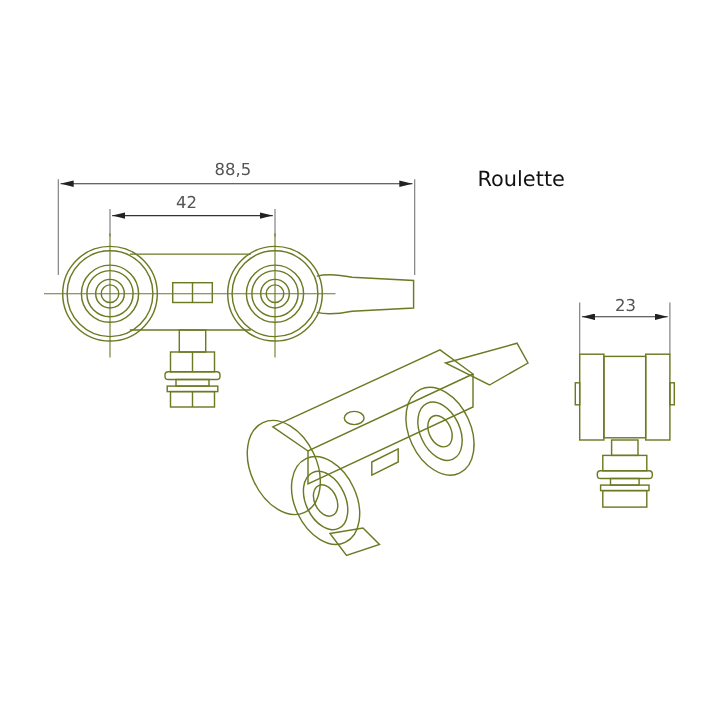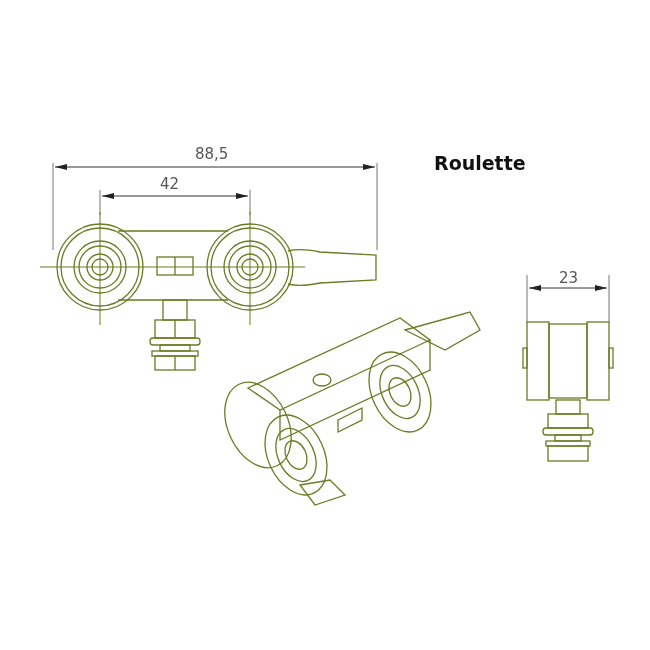--- a/index.html
+++ b/index.html
@@ -1,17 +1,17 @@
 <!DOCTYPE html>
 <html><head>
 <meta charset="utf-8">
 <style>
   html,body{margin:0;padding:0;background:#ffffff;}
   body{width:650px;height:650px;position:relative;overflow:hidden;font-family:"DejaVu Sans",sans-serif;}
-  .title{position:absolute;left:434px;top:152px;font-size:19px;font-weight:bold;color:#111;}
+  .title{position:absolute;left:434px;top:152px;font-size:19px;font-weight:normal;color:#111;}
   svg{position:absolute;left:0;top:0;}
   .dim{font-family:"DejaVu Sans",sans-serif;font-size:15px;fill:#555;}
 </style>
 </head>
 <body>
 
 <div class="title">Roulette</div>
 
 <svg width="650" height="650" viewBox="0 0 650 650">
   <defs>

